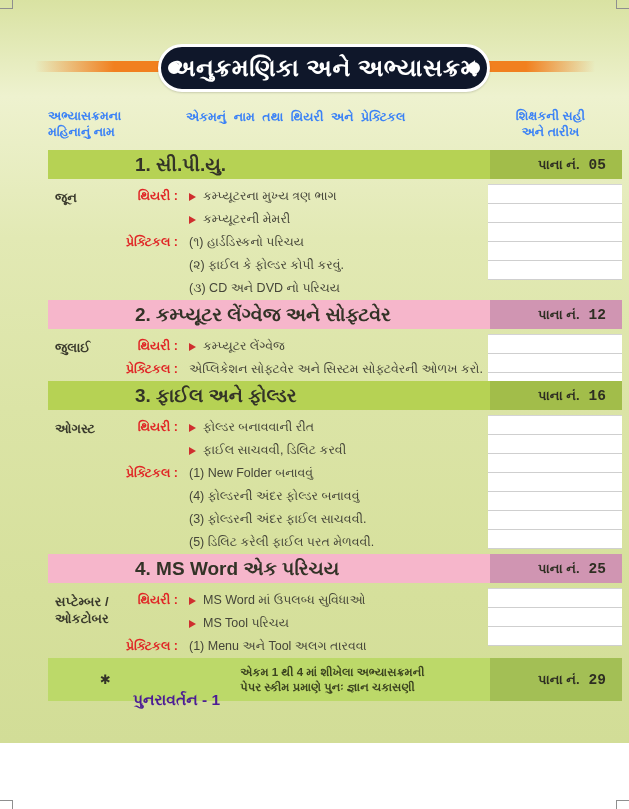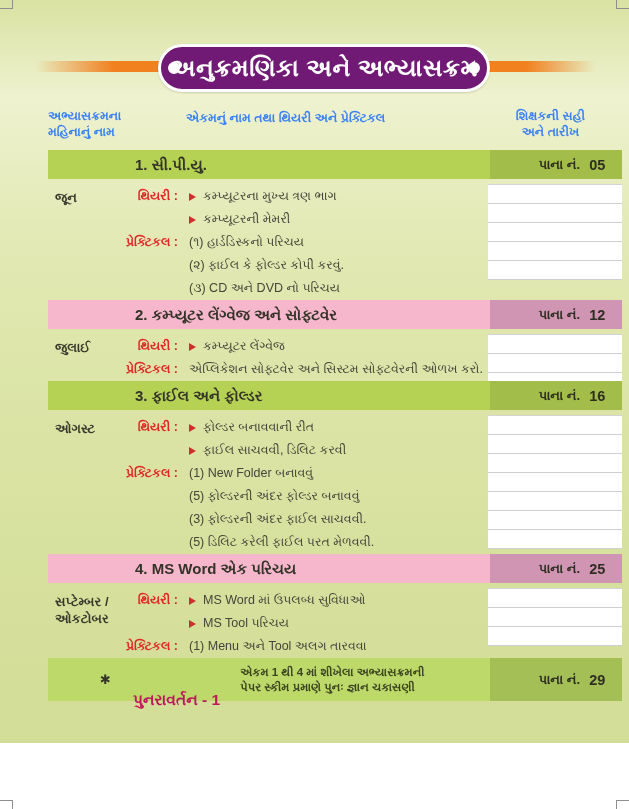--- a/index.html
+++ b/index.html
@@ -11,55 +11,55 @@
   .crop{position:absolute;width:13px;height:9px;}
   .crop.tl{left:0;top:0;border-right:1px solid #8f8f8f;border-bottom:1px solid #8f8f8f;}
   .crop.tr{right:0;top:0;border-left:1px solid #8f8f8f;border-bottom:1px solid #8f8f8f;}
   .crop.bl{left:0;bottom:0;border-right:1px solid #8f8f8f;border-top:1px solid #8f8f8f;}
   .crop.br{right:0;bottom:0;border-left:1px solid #8f8f8f;border-top:1px solid #8f8f8f;}
   
   .title-wrap{position:absolute;left:0;top:0;width:629px;height:100px;}
   .orange-line{position:absolute;top:61px;height:11px;}
   .orange-line.left{left:35px;width:132px;background:linear-gradient(90deg,rgba(241,128,31,0),#f1801f 60%);}
   .orange-line.right{left:480px;width:115px;background:linear-gradient(90deg,#f1801f 40%,rgba(241,128,31,0));}
-  .capsule{position:absolute;left:158px;top:44px;width:332px;height:48px;background:#701a75;
+  .capsule{position:absolute;left:158px;top:44px;width:332px;height:48px;background:#0f172a;
            border:3px solid #fff;border-radius:26px;display:flex;align-items:center;justify-content:center;
            box-shadow:0 1px 2px rgba(0,0,0,.15);}
   .capsule .ring{position:absolute;top:50%;transform:translateY(-50%);width:11px;height:11px;border:6px solid #fff;border-radius:50%;}
   .capsule .ring.l{left:7px;} .capsule .ring.r{right:7px;}
   .capsule .cap-text{color:#fff;font-weight:bold;font-size:24px;letter-spacing:.5px;padding:0 26px;white-space:nowrap;}
   
   .colhead{position:absolute;color:#3b82f6;font-weight:bold;font-size:12.5px;line-height:16px;}
   .colhead.month{left:48px;top:108px;width:100px;text-align:left;}
-  .colhead.unit{left:186px;top:110px;width:260px;}
+  .colhead.unit{left:186px;top:110px;width:260px;font-family:Liberation Mono, monospace;}
   .colhead.sign{left:498px;top:108px;width:105px;text-align:center;}
   
   #sections{position:absolute;left:0;top:150px;width:629px;}
   .banner{position:relative;margin-left:48px;width:574px;height:29px;}
   .section.green .banner{background:#b6d254;}
   .section.pink  .banner{background:#f6b6cb;}
-  .banner .b-title{position:absolute;left:87px;top:0;height:29px;line-height:29px;font-weight:bold;font-size:15px;color:#333327;white-space:nowrap;}
+  .banner .b-title{position:absolute;left:87px;top:0;height:29px;line-height:29px;font-weight:bold;font-size:19px;color:#333327;white-space:nowrap;}
   .page-block{position:absolute;right:0;top:0;width:132px;height:100%;display:flex;align-items:center;justify-content:center;gap:9px;}
   .section.green .page-block{background:#a2bd4a;}
   .section.pink  .page-block{background:#d095b2;}
   .page-block .p-label{font-weight:bold;font-size:13px;color:#2e2e22;margin-left:32px;}
-  .page-block .p-no{font-weight:bold;font-size:14.5px;color:#2e2e22;}
+  .page-block .p-no{font-weight:bold;font-size:14.5px;color:#2e2e22;font-family:Liberation Mono, monospace;}
   .section-body{position:relative;padding-top:6px;border-radius:18px;}
   .month-label{position:absolute;left:55px;top:10px;width:78px;font-weight:bold;font-size:13px;color:#3a3a2c;line-height:17px;}
   .row{display:flex;align-items:center;height:23px;padding-left:100px;font-size:12.5px;color:#454539;}
   .row .cell-label{width:78px;text-align:right;margin-right:11px;font-weight:bold;color:#e02626;white-space:nowrap;flex:none;}
   .row .cell-content{white-space:nowrap;display:flex;align-items:center;}
   .bullet{display:inline-block;width:0;height:0;border-left:7px solid #cf2e2e;border-top:4.5px solid transparent;border-bottom:4.5px solid transparent;margin-right:7px;flex:none;}
   .sig{position:absolute;right:7px;top:5px;width:134px;background:#fff;border-top:1px solid #d4d4d4;}
   .sig-line{height:19px;border-bottom:1px solid #cfcfcf;}
   
   .revision{position:relative;margin-left:48px;width:574px;height:43px;background:#bcd969;}
   .revision .rev-left{position:absolute;left:0;top:0;right:132px;height:100%;display:flex;align-items:center;}
   .rev-star{margin-left:52px;font-size:13px;color:#333327;font-weight:bold;}
-  .rev-title{margin-left:22px;font-weight:bold;font-size:15.5px;color:#be185d;white-space:nowrap;margin-top:41px;}
+  .rev-title{margin-left:22px;font-weight:bold;font-size:15.5px;color:#4c1d95;white-space:nowrap;margin-top:41px;}
   .rev-desc{margin-left:20px;font-size:11.5px;line-height:15px;color:#3c4420;font-weight:bold;}
   .revision .page-block{background:#a3bf55;}
 </style>
 </head>
 <body>
 
 <div class="sheet">
   <div class="bg"></div>
 
   <div class="crop tl"></div>
@@ -208,21 +208,21 @@
             </div>
             <div class="row">
               <div class="cell-label">પ્રેક્ટિકલ :</div>
               <div class="cell-content">
                 <span>(1) New Folder બનાવવું</span>
               </div>
             </div>
             <div class="row">
               <div class="cell-label"></div>
               <div class="cell-content">
-                <span>(5) ફોલ્ડરની અંદર ફોલ્ડર બનાવવું</span>
+                <span>(4) ફોલ્ડરની અંદર ફોલ્ડર બનાવવું</span>
               </div>
             </div>
             <div class="row">
               <div class="cell-label"></div>
               <div class="cell-content">
                 <span>(3) ફોલ્ડરની અંદર ફાઈલ સાચવવી.</span>
               </div>
             </div>
             <div class="row">
               <div class="cell-label"></div>

